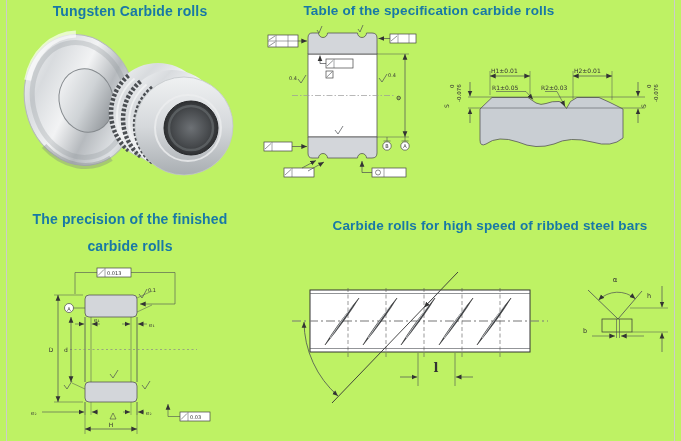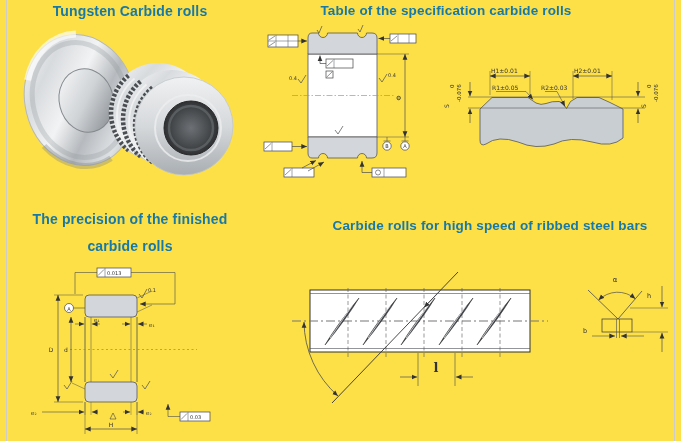--- a/index.html
+++ b/index.html
@@ -1,16 +1,16 @@
 <!DOCTYPE html>
 <html><head>
 <meta charset="utf-8">
 <style>
   html,body{margin:0;padding:0;background:#ffffff;}
-  .stage{position:relative;width:681px;height:441px;background:#fde047;overflow:hidden;
+  .stage{position:relative;width:681px;height:441px;background:#bef264;overflow:hidden;
          font-family:"Liberation Sans",sans-serif;}
   .frame{position:absolute;left:6px;right:6px;top:0;bottom:0;
          border-left:1px solid #cccccc;border-right:1px solid #cccccc;pointer-events:none;}
   .title{position:absolute;color:#1878a6;font-weight:bold;font-size:13.5px;
          text-align:center;letter-spacing:.15px;white-space:nowrap;}
   .t3{font-size:14px;}
   svg.abs{position:absolute;overflow:visible;}
   svg text{font-family:"DejaVu Sans",sans-serif;fill:#333;}
   .ln{stroke:#4a4e52;fill:none;}
   .gray{fill:#d3d6da;stroke:#555;stroke-width:.8;}
@@ -24,21 +24,21 @@
 
   <svg width="0" height="0" style="position:absolute">
     <defs>
       <marker id="arr" viewBox="0 0 8 8" refX="7.6" refY="4" markerWidth="6" markerHeight="6" orient="auto-start-reverse" markerUnits="userSpaceOnUse">
         <path d="M0,0.8 L7.6,4 L0,7.2 Z" fill="#333"></path>
       </marker>
     </defs>
   </svg>
 
   <div class="title" style="left:0;width:260px;top:3px;font-size:14px">Tungsten Carbide rolls</div>
-  <div class="title" style="left:276px;width:340px;top:3px">Table of the specification carbide rolls</div>
+  <div class="title" style="left:259px;width:340px;top:3px">Table of the specification carbide rolls</div>
   <div class="title t3" style="left:10px;width:240px;top:238px">carbide rolls</div>
   <div class="title t3" style="left:10px;width:240px;top:211px">The precision of the finished</div>
   <div class="title" style="left:290px;width:400px;top:218px">Carbide rolls for high speed of ribbed steel bars</div>
 
   <svg class="abs" style="left:12px;top:24px" width="228" height="172" viewBox="0 0 228 172">
     <defs>
       <linearGradient id="metal1" x1="0" y1="0" x2="1" y2="1">
         <stop offset="0" stop-color="#fafbfc"></stop>
           <stop offset=".25" stop-color="#d8dbde"></stop>
         <stop offset=".45" stop-color="#f2f3f4"></stop>

